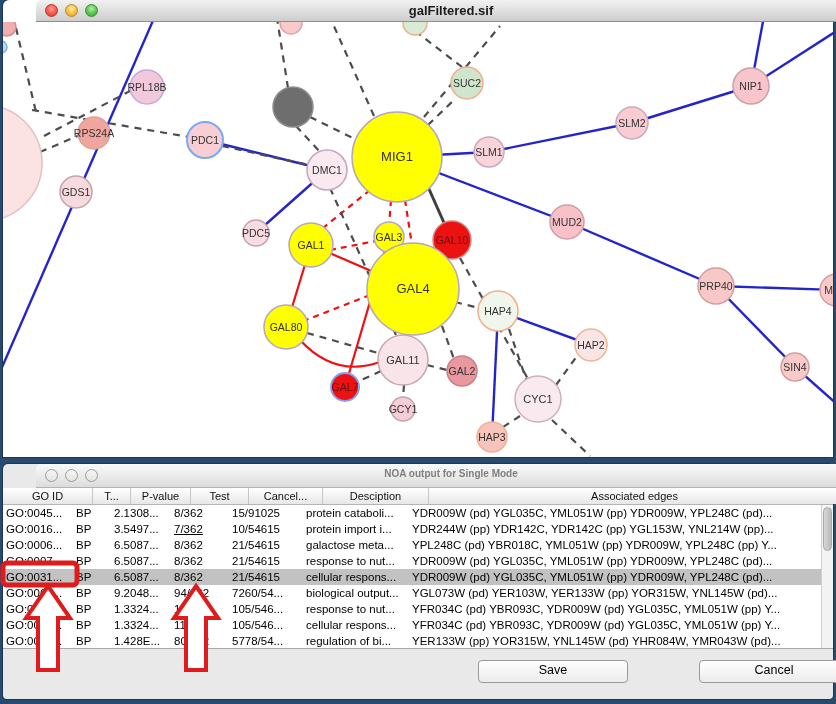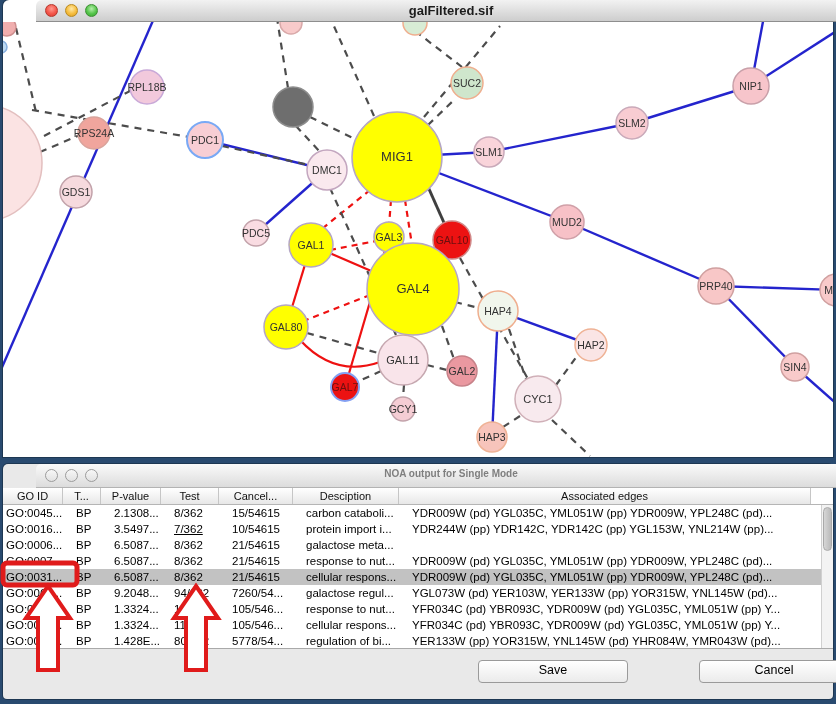--- a/index.html
+++ b/index.html
@@ -184,54 +184,55 @@
   <div class="titlebar">
     <div class="lights">
       <span class="light hollow"></span>
       <span class="light hollow"></span>
       <span class="light hollow"></span>
     </div>
     <span class="title">NOA output for Single Mode</span>
   </div>
   <div class="noa-table">
     <div class="thead" id="thead">
-        <div class="th" style="width: 60px;">GO ID</div>
+        <div class="th" style="width: 90px;">GO ID</div>
         <div class="th" style="width: 38px;">T...</div>
         <div class="th" style="width: 60px;">P-value</div>
         <div class="th" style="width: 58px;">Test</div>
         <div class="th" style="width: 74px;">Cancel...</div>
         <div class="th" style="width: 106px;">Desciption</div>
         <div class="th" style="width: 412px;">Associated edges</div>
       </div>
     <div id="tbody">
         <div class="trow">
           <div class="td" style="width: 70px;">GO:0045...</div>
           <div class="td" style="width: 38px;">BP</div>
           <div class="td" style="width: 60px;">2.1308...</div>
           <div class="td" style="width: 58px;">8/362</div>
-          <div class="td" style="width: 74px;">15/54615</div>
-          <div class="td" style="width: 106px;">carbon cataboli...</div>
+          <div class="td" style="width: 74px;">15/91025</div>
+          <div class="td" style="width: 106px;">protein cataboli...</div>
           <div class="td" style="width: 412px;">YDR009W (pd) YGL035C, YML051W (pp) YDR009W, YPL248C (pd)...</div>
         </div>
         <div class="trow">
           <div class="td" style="width: 70px;">GO:0016...</div>
           <div class="td" style="width: 38px;">BP</div>
           <div class="td" style="width: 60px;">3.5497...</div>
           <div class="td" style="width: 58px; text-decoration: underline;">7/362</div>
           <div class="td" style="width: 74px;">10/54615</div>
           <div class="td" style="width: 106px;">protein import i...</div>
           <div class="td" style="width: 412px;">YDR244W (pp) YDR142C, YDR142C (pp) YGL153W, YNL214W (pp)...</div>
         </div>
         <div class="trow">
           <div class="td" style="width: 70px;">GO:0006...</div>
           <div class="td" style="width: 38px;">BP</div>
           <div class="td" style="width: 60px;">6.5087...</div>
           <div class="td" style="width: 58px;">8/362</div>
           <div class="td" style="width: 74px;">21/54615</div>
           <div class="td" style="width: 106px;">galactose meta...</div>
+          <div class="td" style="width: 412px;">YPL248C (pd) YBR018C, YML051W (pp) YDR009W, YPL248C (pp) Y...</div>
         </div>
         <div class="trow">
           <div class="td" style="width: 70px;">GO:0007...</div>
           <div class="td" style="width: 38px;">BP</div>
           <div class="td" style="width: 60px;">6.5087...</div>
           <div class="td" style="width: 58px;">8/362</div>
           <div class="td" style="width: 74px;">21/54615</div>
           <div class="td" style="width: 106px;">response to nut...</div>
           <div class="td" style="width: 412px;">YDR009W (pd) YGL035C, YML051W (pp) YDR009W, YPL248C (pd)...</div>
         </div>
@@ -243,21 +244,21 @@
           <div class="td" style="width: 74px;">21/54615</div>
           <div class="td" style="width: 106px;">cellular respons...</div>
           <div class="td" style="width: 412px;">YDR009W (pd) YGL035C, YML051W (pp) YDR009W, YPL248C (pd)...</div>
         </div>
         <div class="trow">
           <div class="td" style="width: 70px;">GO:0065...</div>
           <div class="td" style="width: 38px;">BP</div>
           <div class="td" style="width: 60px;">9.2048...</div>
           <div class="td" style="width: 58px;">94/362</div>
           <div class="td" style="width: 74px;">7260/54...</div>
-          <div class="td" style="width: 106px;">galactose regul...</div>
+          <div class="td" style="width: 106px;">biological output...</div>
           <div class="td" style="width: 412px;">YGL073W (pd) YER103W, YER133W (pp) YOR315W, YNL145W (pd)...</div>
         </div>
         <div class="trow">
           <div class="td" style="width: 70px;">GO:0031...</div>
           <div class="td" style="width: 38px;">BP</div>
           <div class="td" style="width: 60px;">1.3324...</div>
           <div class="td" style="width: 58px;">11/362</div>
           <div class="td" style="width: 74px;">105/546...</div>
           <div class="td" style="width: 106px;">response to nut...</div>
           <div class="td" style="width: 412px;">YFR034C (pd) YBR093C, YDR009W (pd) YGL035C, YML051W (pp) Y...</div>

